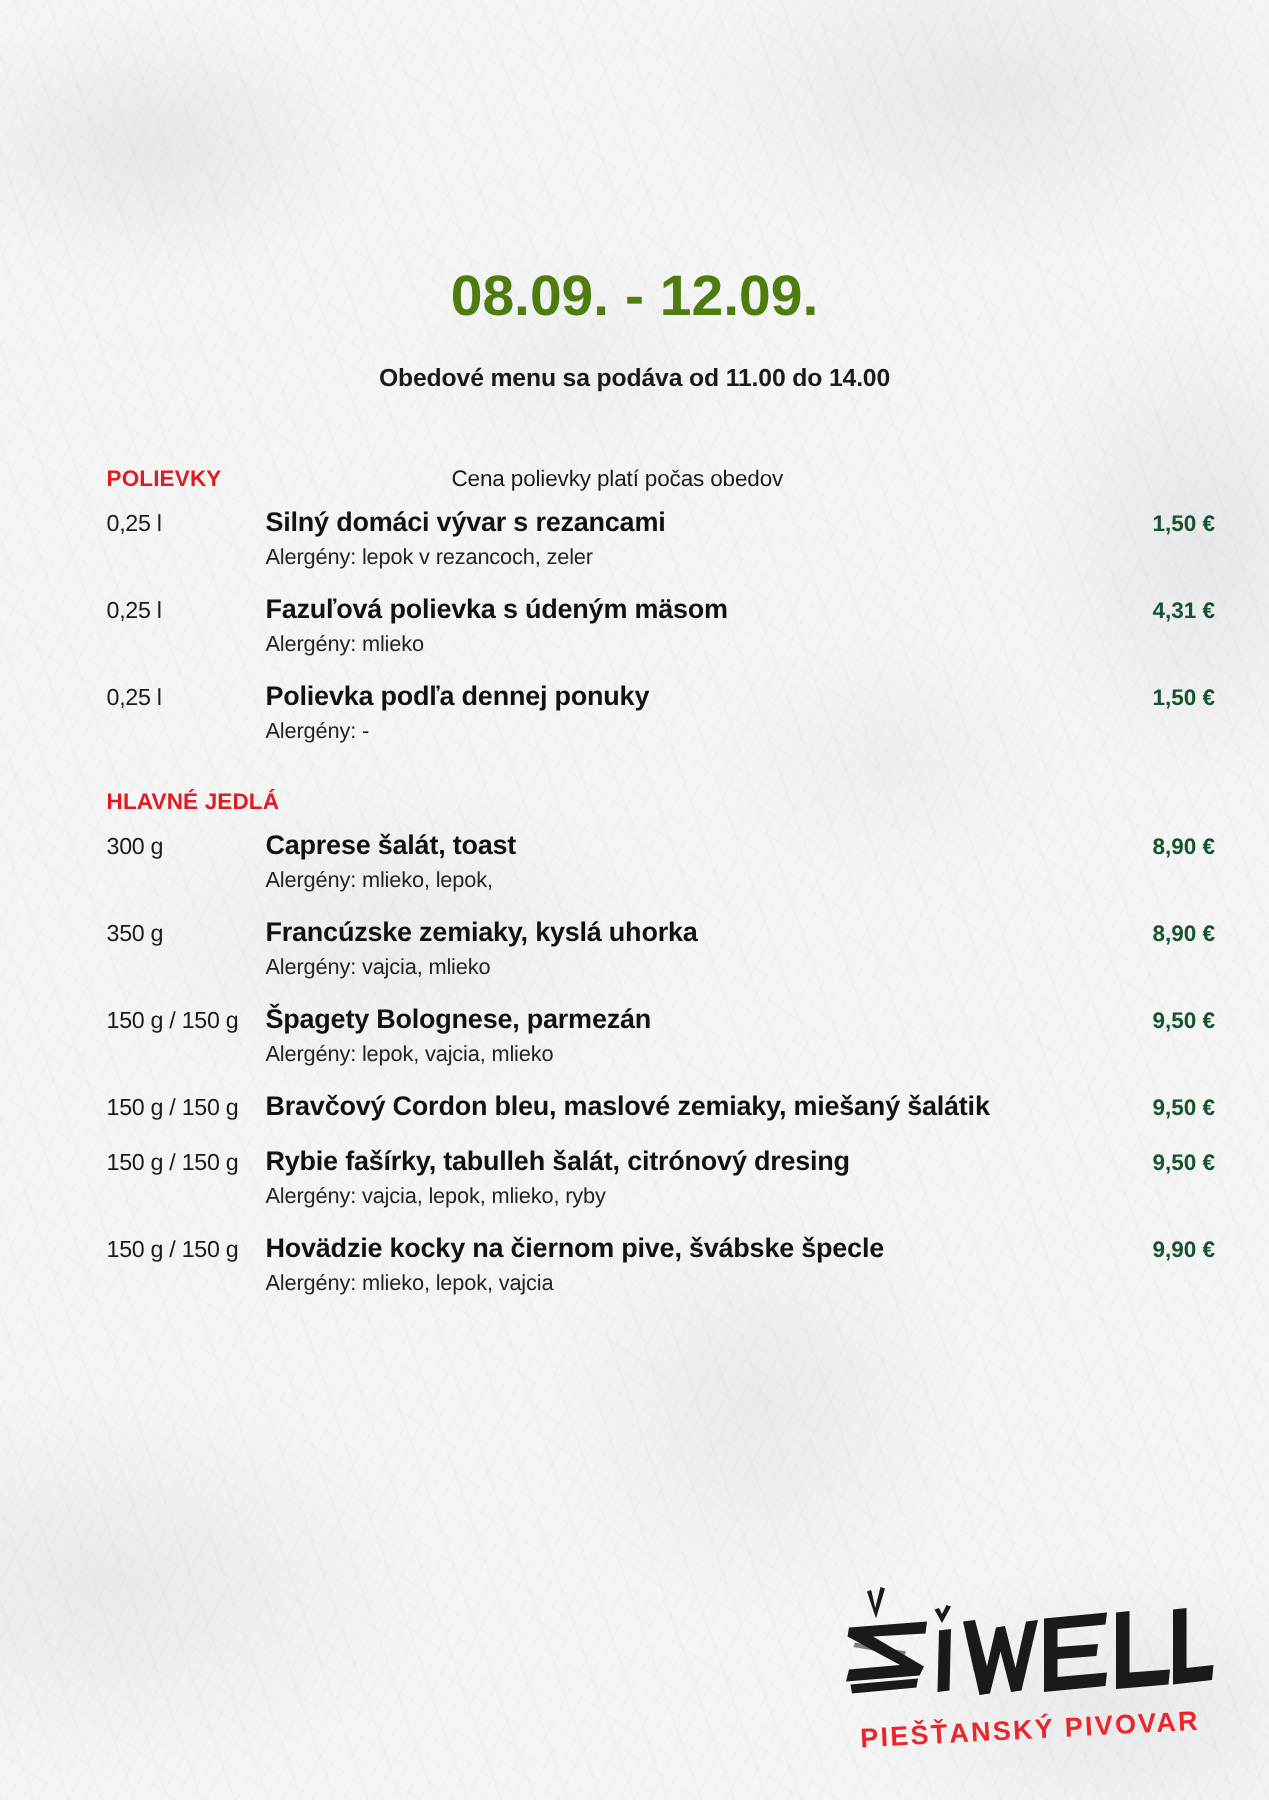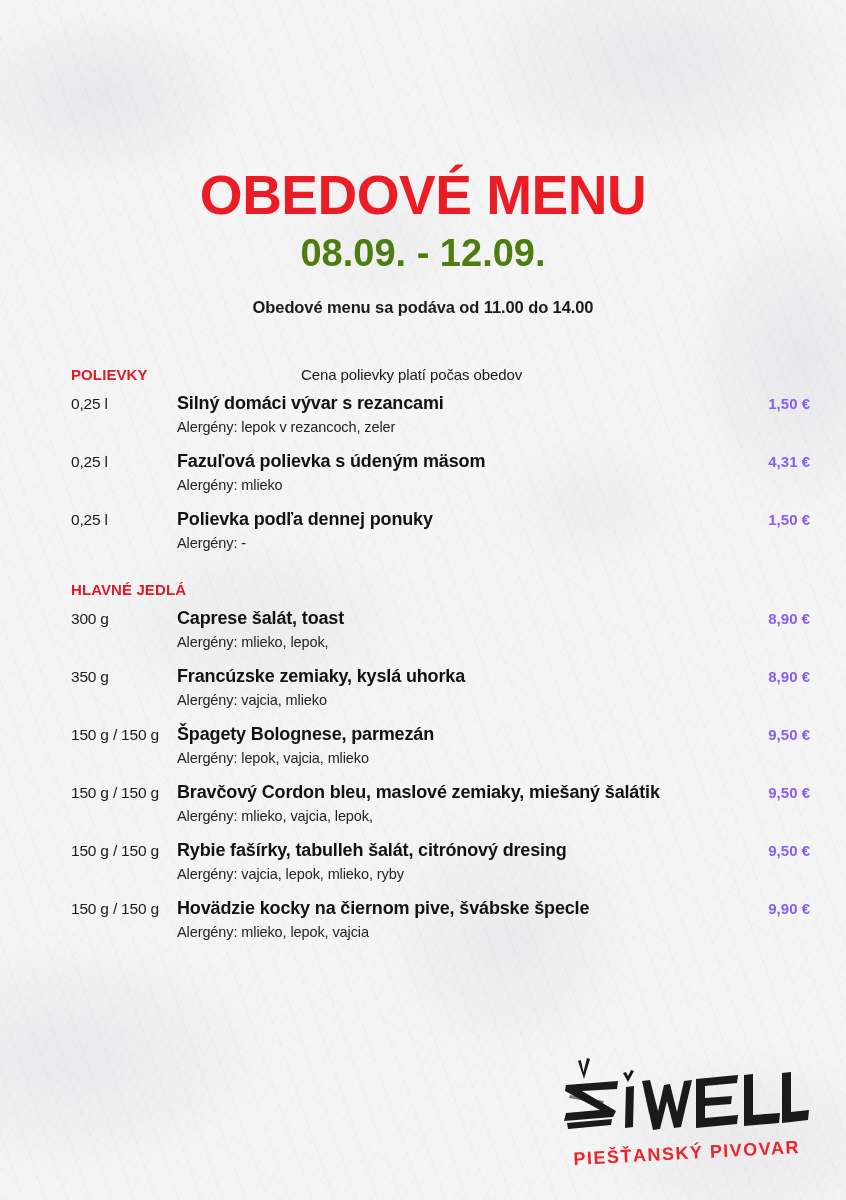--- a/index.html
+++ b/index.html
@@ -138,21 +138,21 @@
     font-size: 18px;
     font-weight: 700;
     color: #121212;
     letter-spacing: -0.15px;
     padding-right: 10px;
   }
   .item-price {
     flex: 0 0 auto;
     font-size: 15px;
     font-weight: 700;
-    color: #8b5cf6;
+    color: #14532d;
     text-align: left;
     white-space: nowrap;
   }
   .item-allergens {
     margin-left: 106px;
     margin-top: 5px;
     font-size: 14.5px;
     font-weight: 400;
     color: #232323;
     letter-spacing: -0.1px;
@@ -169,21 +169,20 @@
   .logo svg { display: block; width: 100%; height: 100%; }
 </style>
 </head>
 <body>
 
 <div class="page"></div>
 
 <div class="content">
 
   <div class="header">
-    <h1 class="main-title">OBEDOVÉ MENU</h1>
     <div class="date-range">08.09. - 12.09.</div>
     <div class="serving-note">Obedové menu sa podáva od 11.00 do 14.00</div>
   </div>
 
   <div class="menu-body" id="menu-body">
       <div class="section">
         <div class="section-head-row">
           <div class="section-title">POLIEVKY</div>
           <div class="section-note">Cena polievky platí počas obedov</div>
         </div>
@@ -240,21 +239,20 @@
             <div class="item-price">9,50 €</div>
           </div>
           <div class="item-allergens">Alergény: lepok, vajcia, mlieko</div>
         </div>
         <div class="item">
           <div class="item-main">
             <div class="item-qty">150 g / 150 g</div>
             <div class="item-name">Bravčový Cordon bleu, maslové zemiaky, miešaný šalátik</div>
             <div class="item-price">9,50 €</div>
           </div>
-          <div class="item-allergens">Alergény: mlieko, vajcia, lepok,</div>
         </div>
         <div class="item">
           <div class="item-main">
             <div class="item-qty">150 g / 150 g</div>
             <div class="item-name">Rybie fašírky, tabulleh šalát, citrónový dresing</div>
             <div class="item-price">9,50 €</div>
           </div>
           <div class="item-allergens">Alergény: vajcia, lepok, mlieko, ryby</div>
         </div>
         <div class="item">

